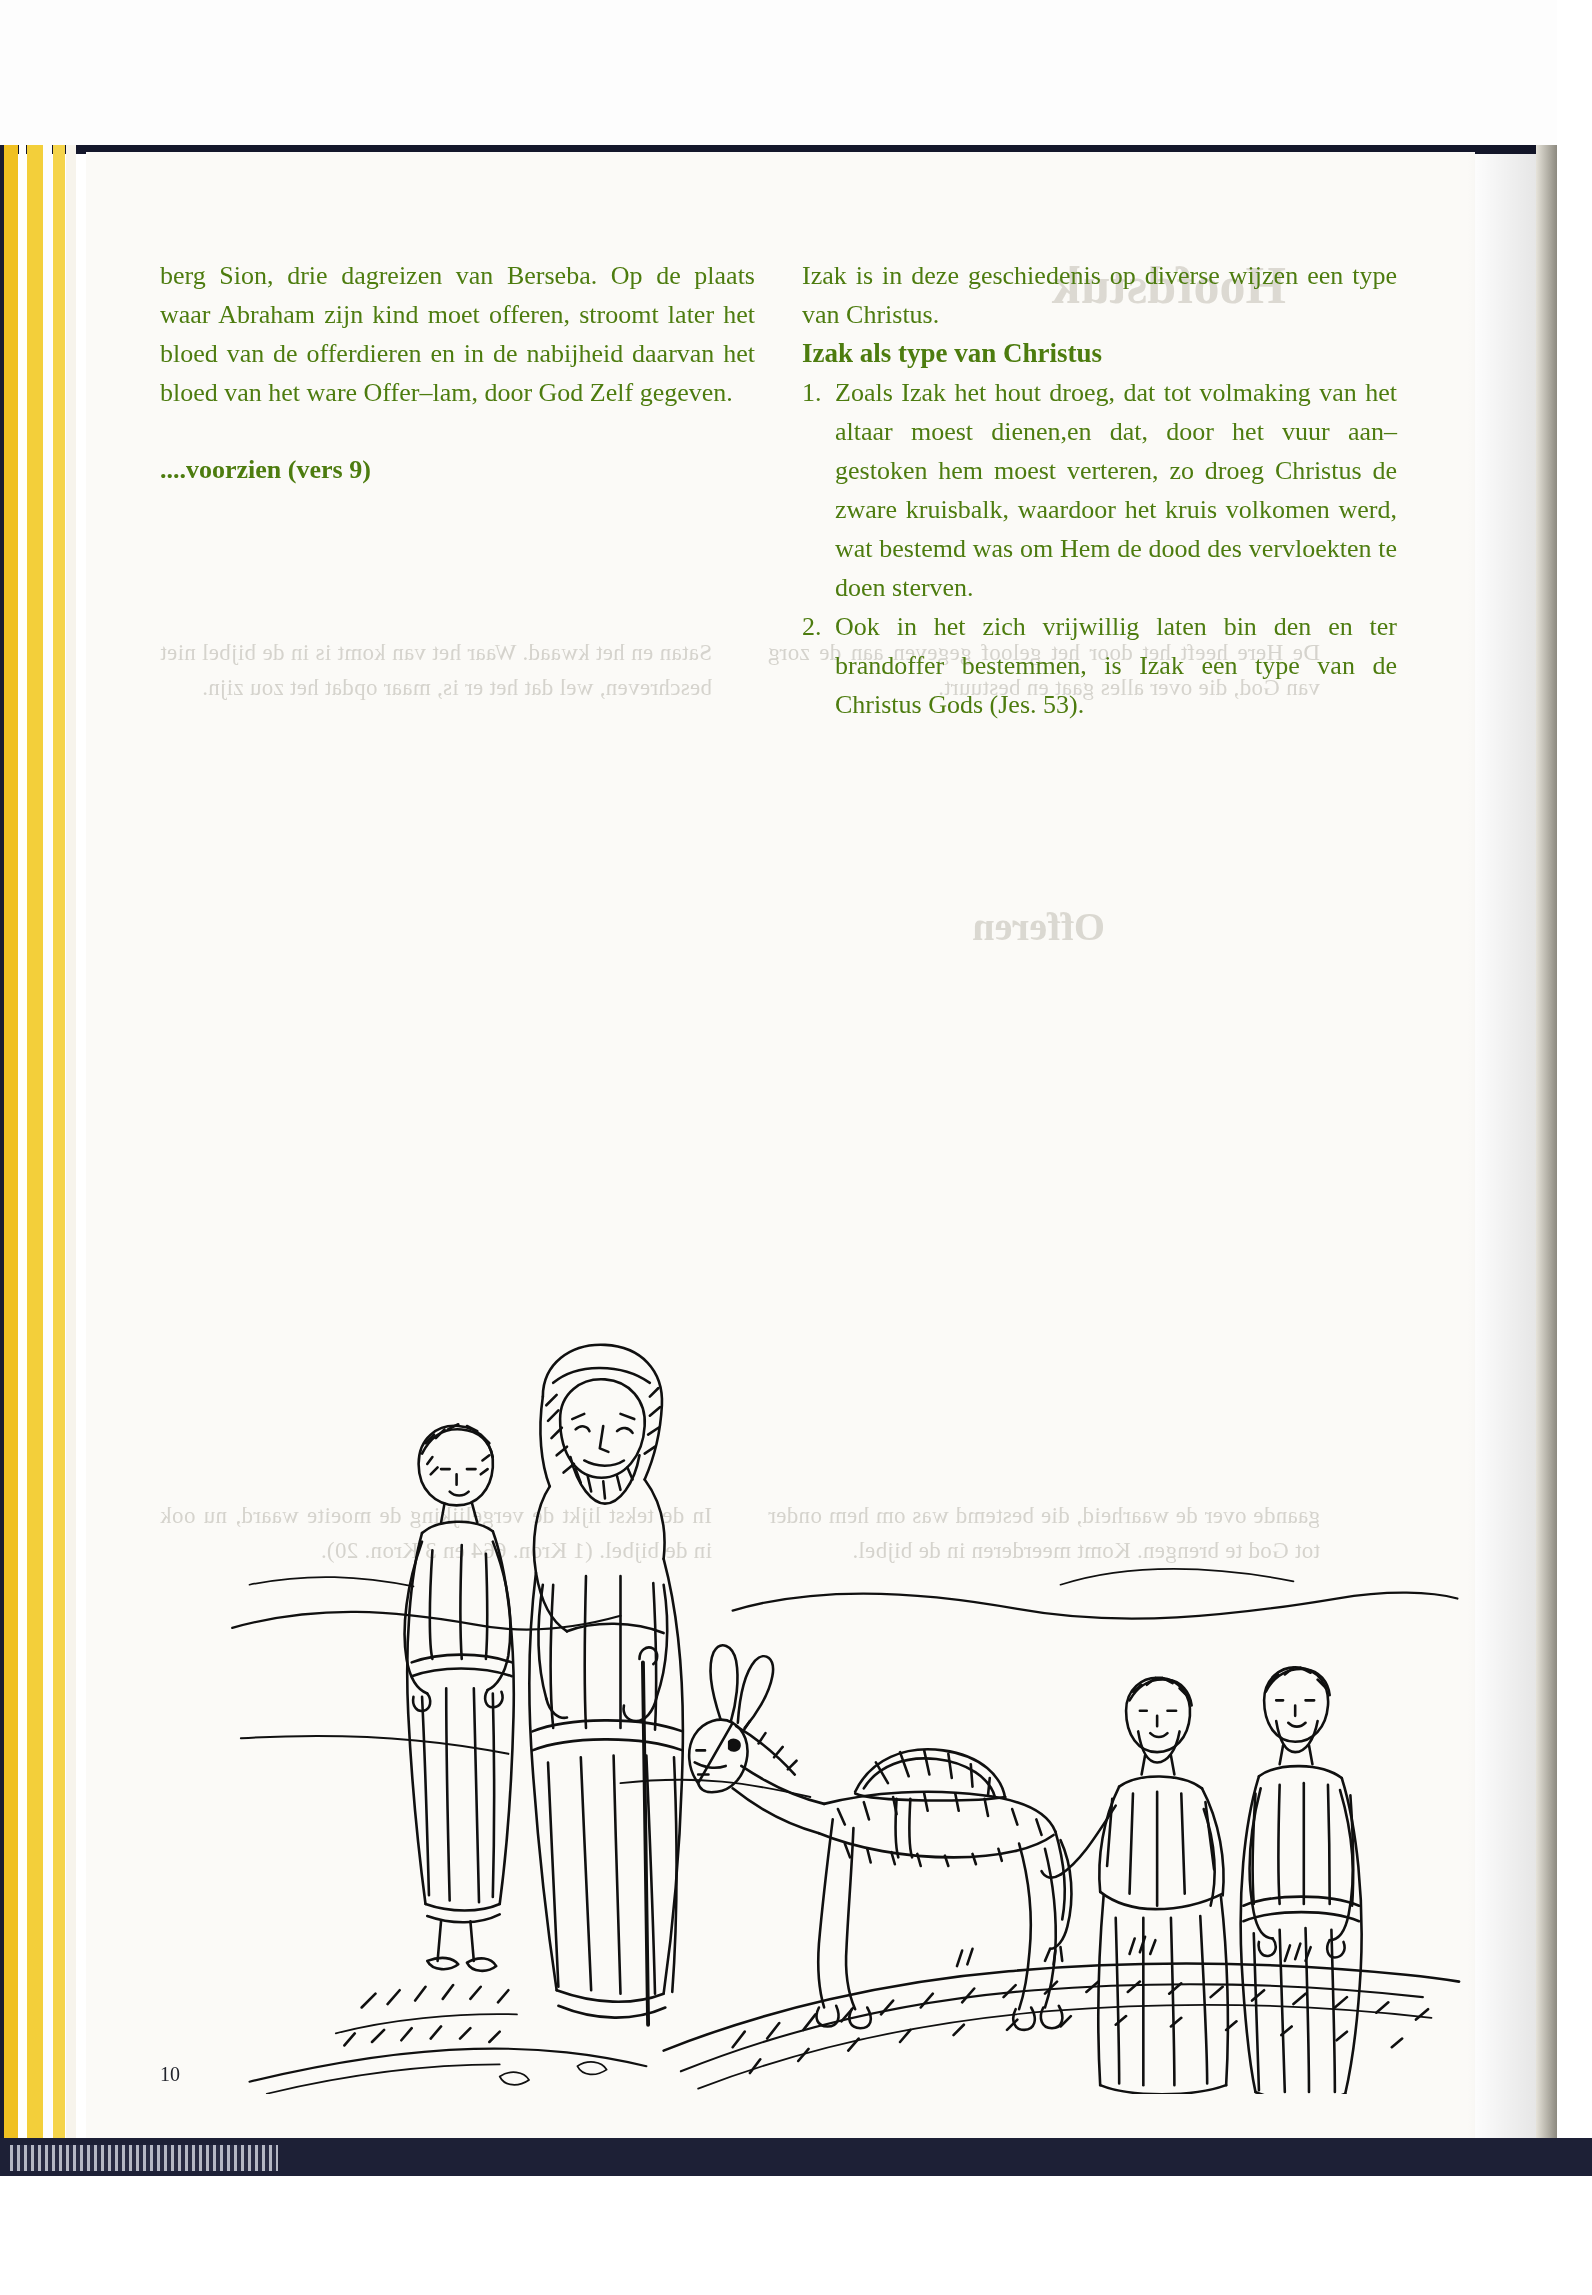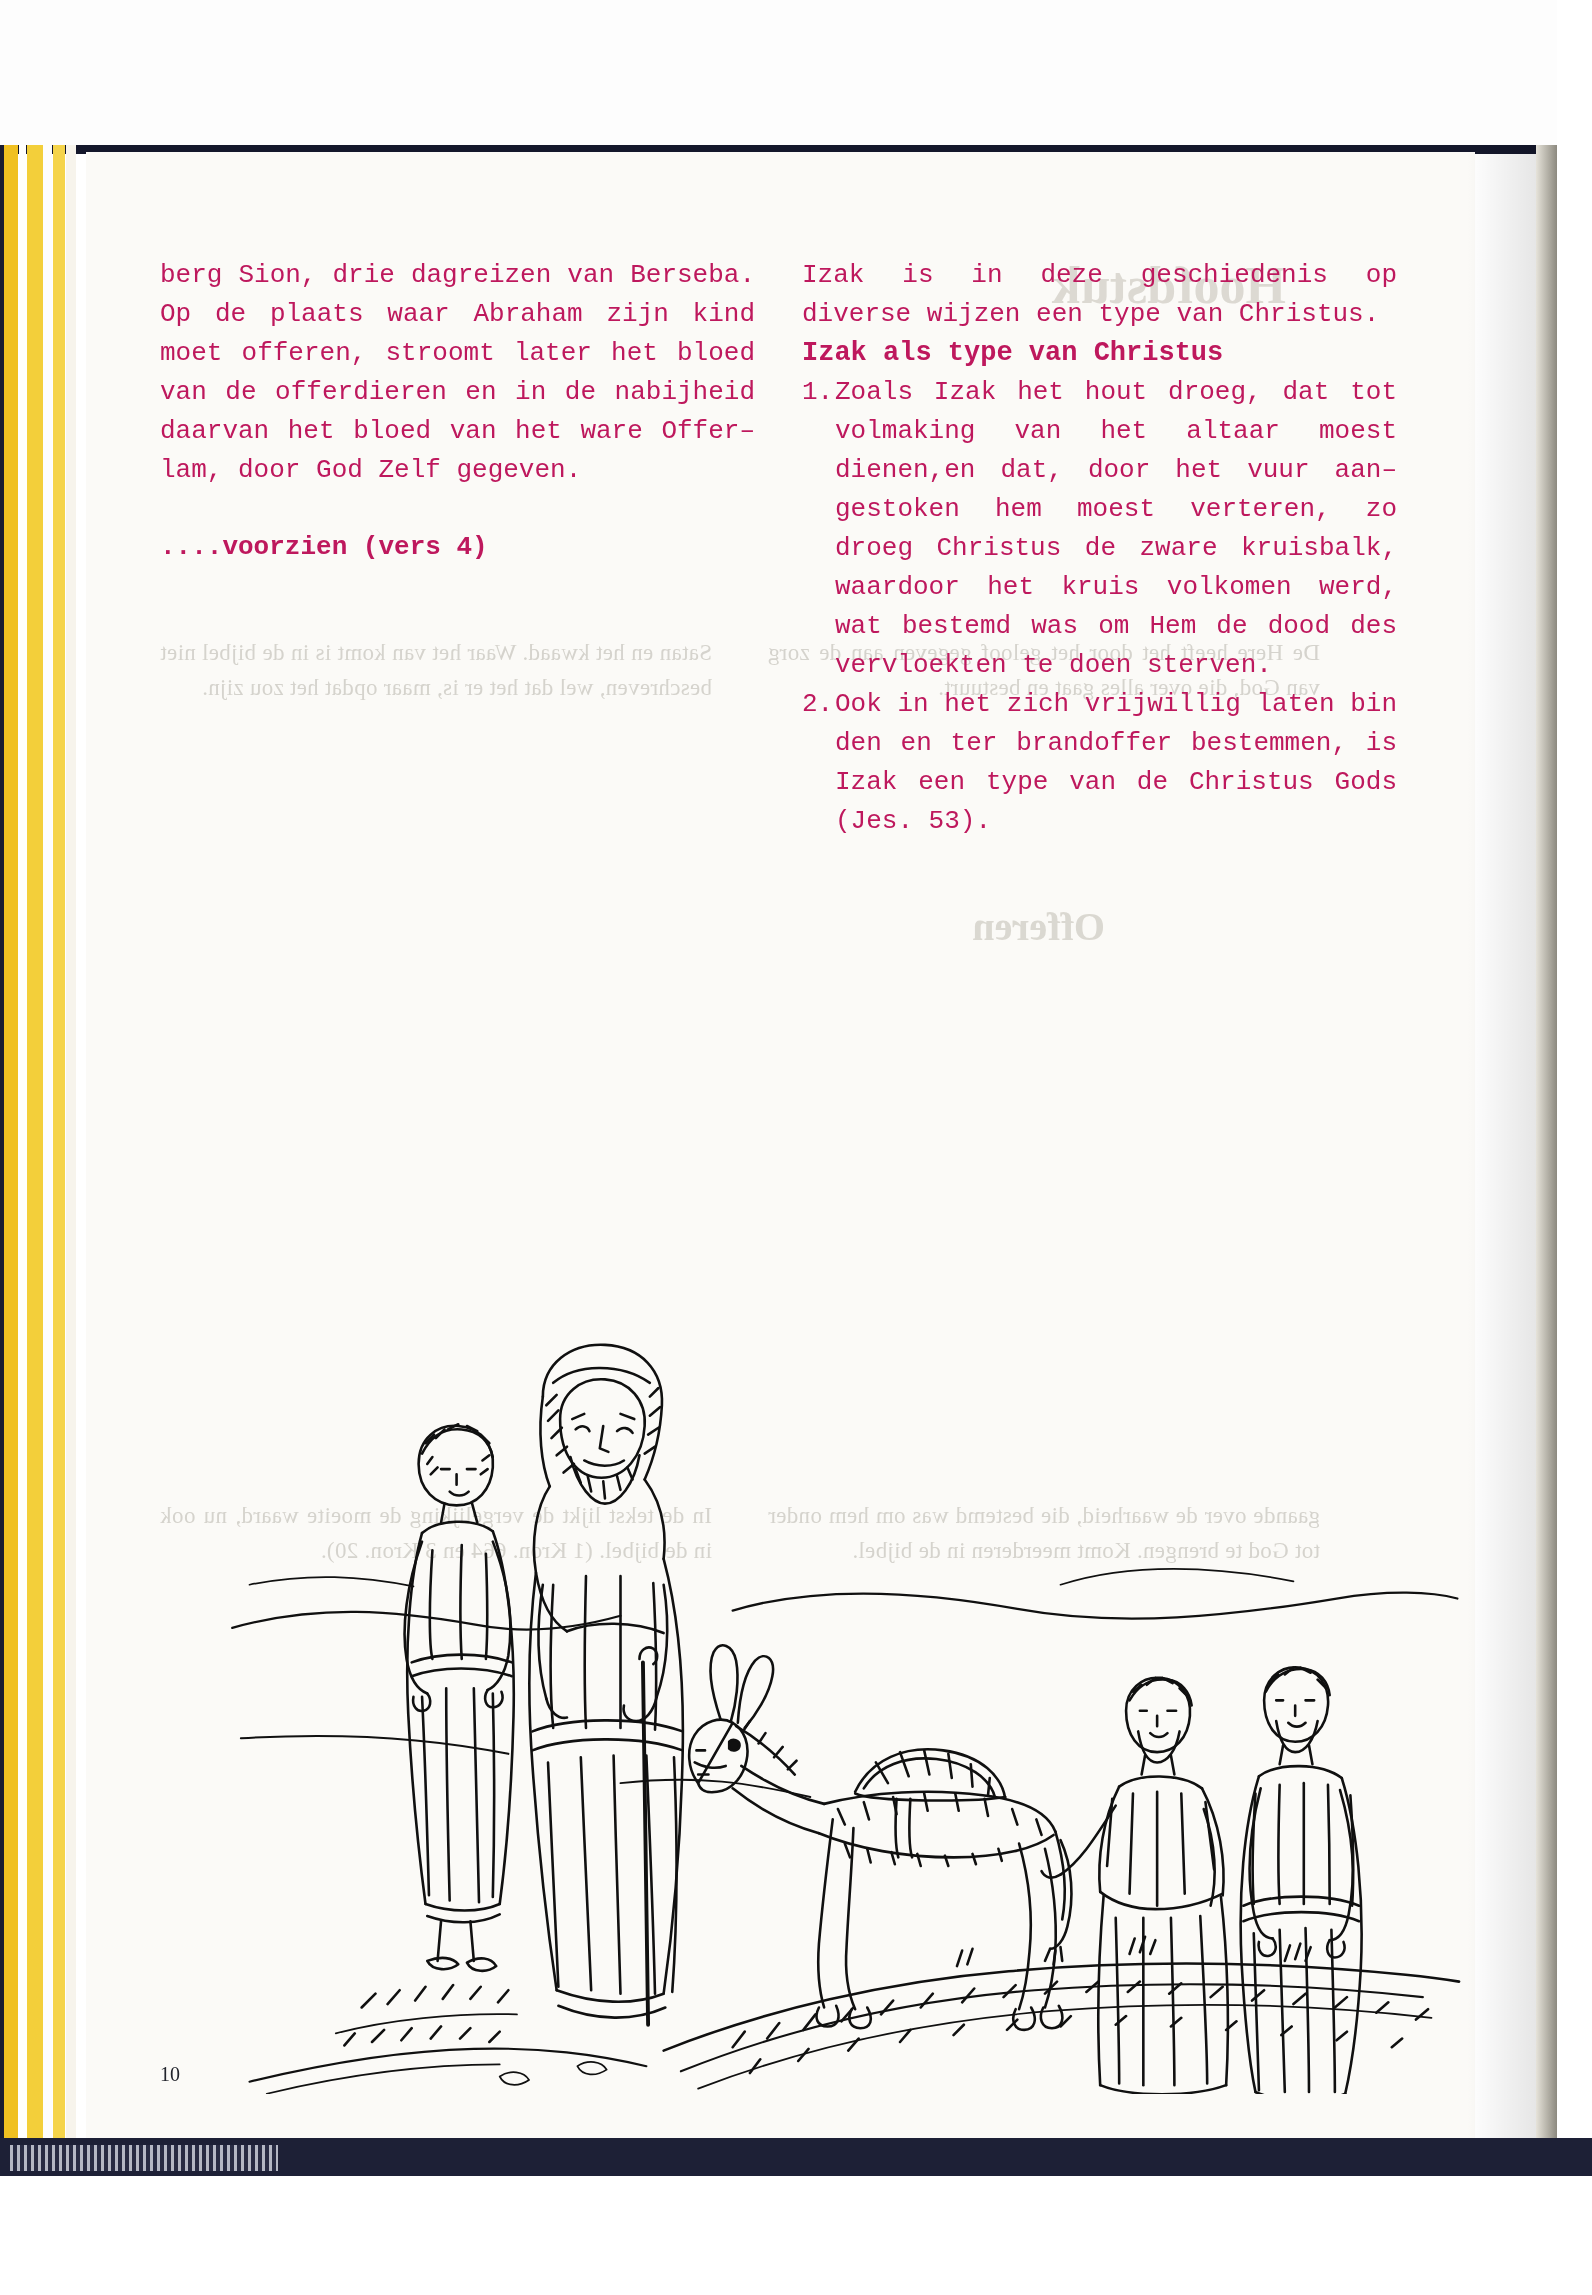--- a/index.html
+++ b/index.html
@@ -161,24 +161,24 @@
     transform: scaleX(-1);
     opacity: .8;
     pointer-events: none;
   }
 
   
   .col {
     position: absolute;
     top: 104px;
     width: 595px;
-    font-family: Liberation Mono, monospace;
+    font-family: Liberation Serif, serif;
     font-size: 26px;
     line-height: 39px;
-    color: #be185d;
+    color: #4d7c0f;
     text-align: justify;
     text-justify: inter-word;
   }
   .col-left  { left: 74px; }
   .col-right { left: 716px; }
 
   .para { margin: 0 0 0 0; }
   .spacer { height: 38px; }
 
   .sub-head {
@@ -253,21 +253,21 @@
     <div class="st-title">Hoofdstuk</div>
     <div class="st-head">Offeren</div>
     <div class="showthrough st-a">Satan en het kwaad. Waar het van komt is in de bijbel niet beschreven, wel dat het er is, maar opdat het zou zijn.</div>
     <div class="showthrough st-b">De Here heeft het door het geloof gegeven aan de zorg van God, die over alles gaat en bestuurt.</div>
     <div class="showthrough st-c">In de tekst lijkt de vergelijking de moeite waard, nu ook in de bijbel. (1 Kron. 664 en 3 Kron. 20).</div>
     <div class="showthrough st-d">gaande over de waarheid, die bestemd was om hem onder tot God te brengen. Komt meerderen in de bijbel.</div>
 
     <div class="col col-left">
       <p class="para">berg Sion, drie dagreizen van Berseba. Op de plaats waar Abraham zijn kind moet offeren, stroomt later het bloed van de offerdieren en in de nabijheid daarvan het bloed van het ware Offer–lam, door God Zelf gegeven.</p>
       <div class="spacer"></div>
-      <p class="para sub-head">....voorzien (vers 4)</p>
+      <p class="para sub-head">....voorzien (vers 9)</p>
     </div>
 
     <div class="col col-right">
       <p class="para">Izak is in deze geschiedenis op diverse wijzen een type van Christus.</p>
       <p class="para col-head">Izak als type van Christus</p>
       <ol class="numlist">
         <li>
           <span class="num">1.</span>
           <span>Zoals Izak het hout droeg, dat tot volmaking van het altaar moest dienen,en dat, door het vuur aan–gestoken hem moest verteren, zo droeg Christus de zware kruisbalk, waardoor het kruis volkomen werd, wat bestemd was om Hem de dood des vervloekten te doen sterven.</span>
         </li>

